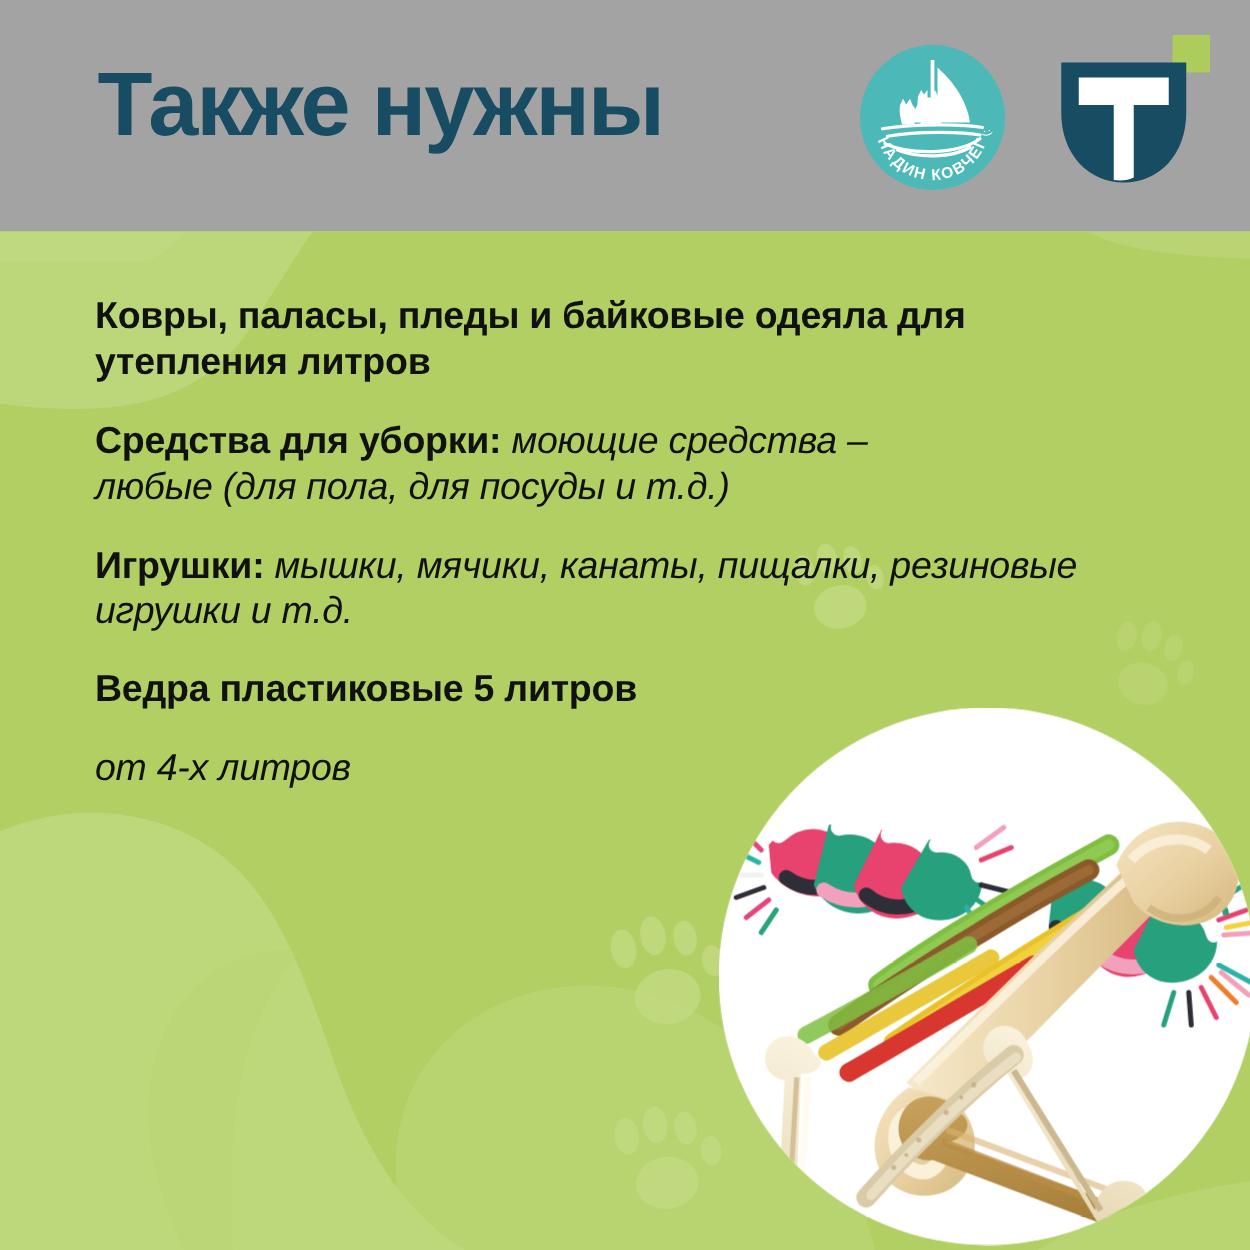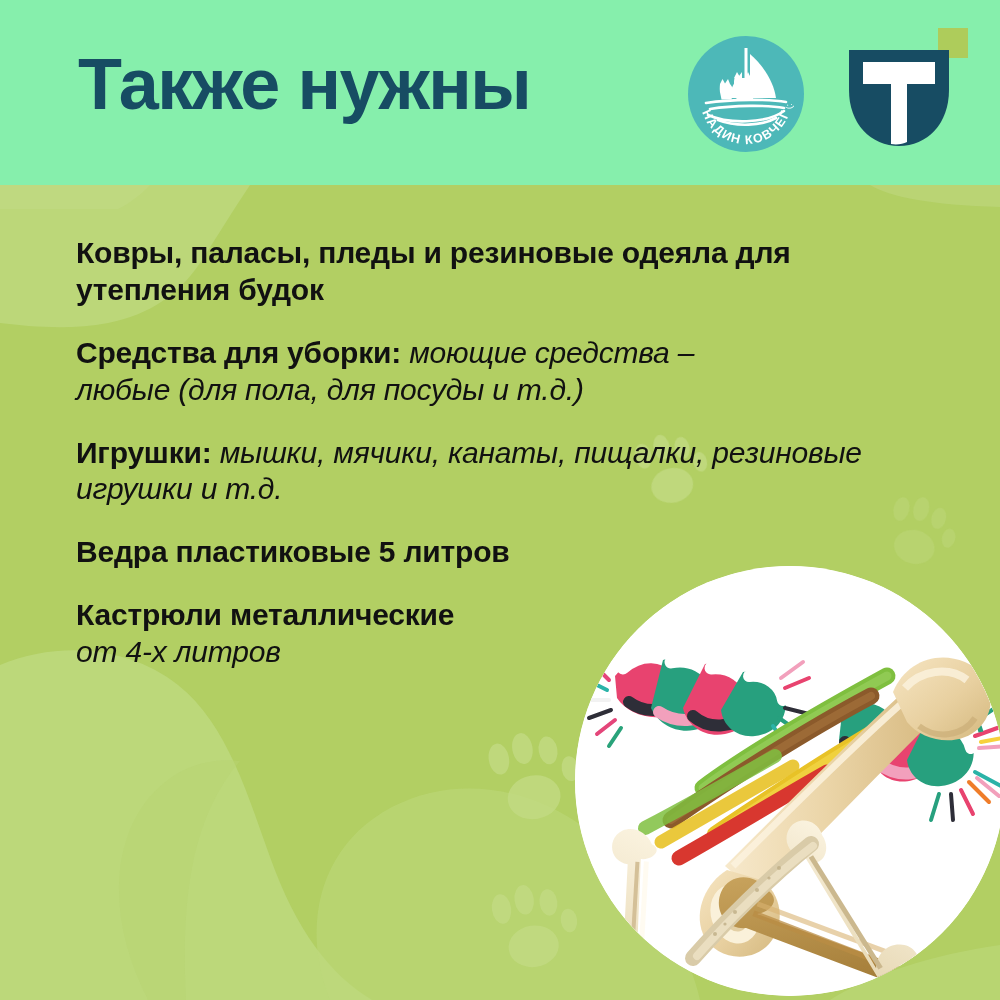--- a/index.html
+++ b/index.html
@@ -17,21 +17,21 @@
     height:1000px;
     background:#ffffff;
     overflow:hidden;
   }
 
   
   .header {
     position:absolute;
     left:0; top:0;
     width:1000px; height:185px;
-    background:#86efac;
+    background:#a3a3a3;
     z-index:6;
   }
   .page-title {
     position:absolute;
     left:78px; top:48px;
     font-size:72px;
     font-weight:bold;
     letter-spacing:-1.5px;
     color:#174C63;
     line-height:1;
@@ -325,37 +325,36 @@
                 <circle cx="194" cy="312" r="1.6"></circle>
             </g>
           </g>
         </g>
       </svg>
     </div>
 
     <div class="content">
 
       <div class="item item-1">
-        <span class="lbl">Ковры, паласы, пледы и резиновые одеяла для утепления будок</span>
+        <span class="lbl">Ковры, паласы, пледы и байковые одеяла для утепления литров</span>
       </div>
 
       <div class="item item-3">
         <span class="lbl">Средства для уборки:</span><span class="val"> моющие средства – любые (для пола, для посуды и т.д.)</span>
       </div>
 
       <div class="item item-2">
         <span class="lbl">Игрушки:</span><span class="val"> мышки, мячики, канаты, пищалки, резиновые игрушки и т.д.</span>
       </div>
 
       <div class="item item-4">
         <span class="lbl">Ведра пластиковые 5 литров</span>
       </div>
 
       <div class="item item-5">
-        <span class="lbl">Кастрюли металлические</span>
         <span class="val br-block">от 4-х литров</span>
       </div>
 
     </div>
   </div>
 
   <div class="header">
 
     <div class="page-title">Также нужны</div>
 

